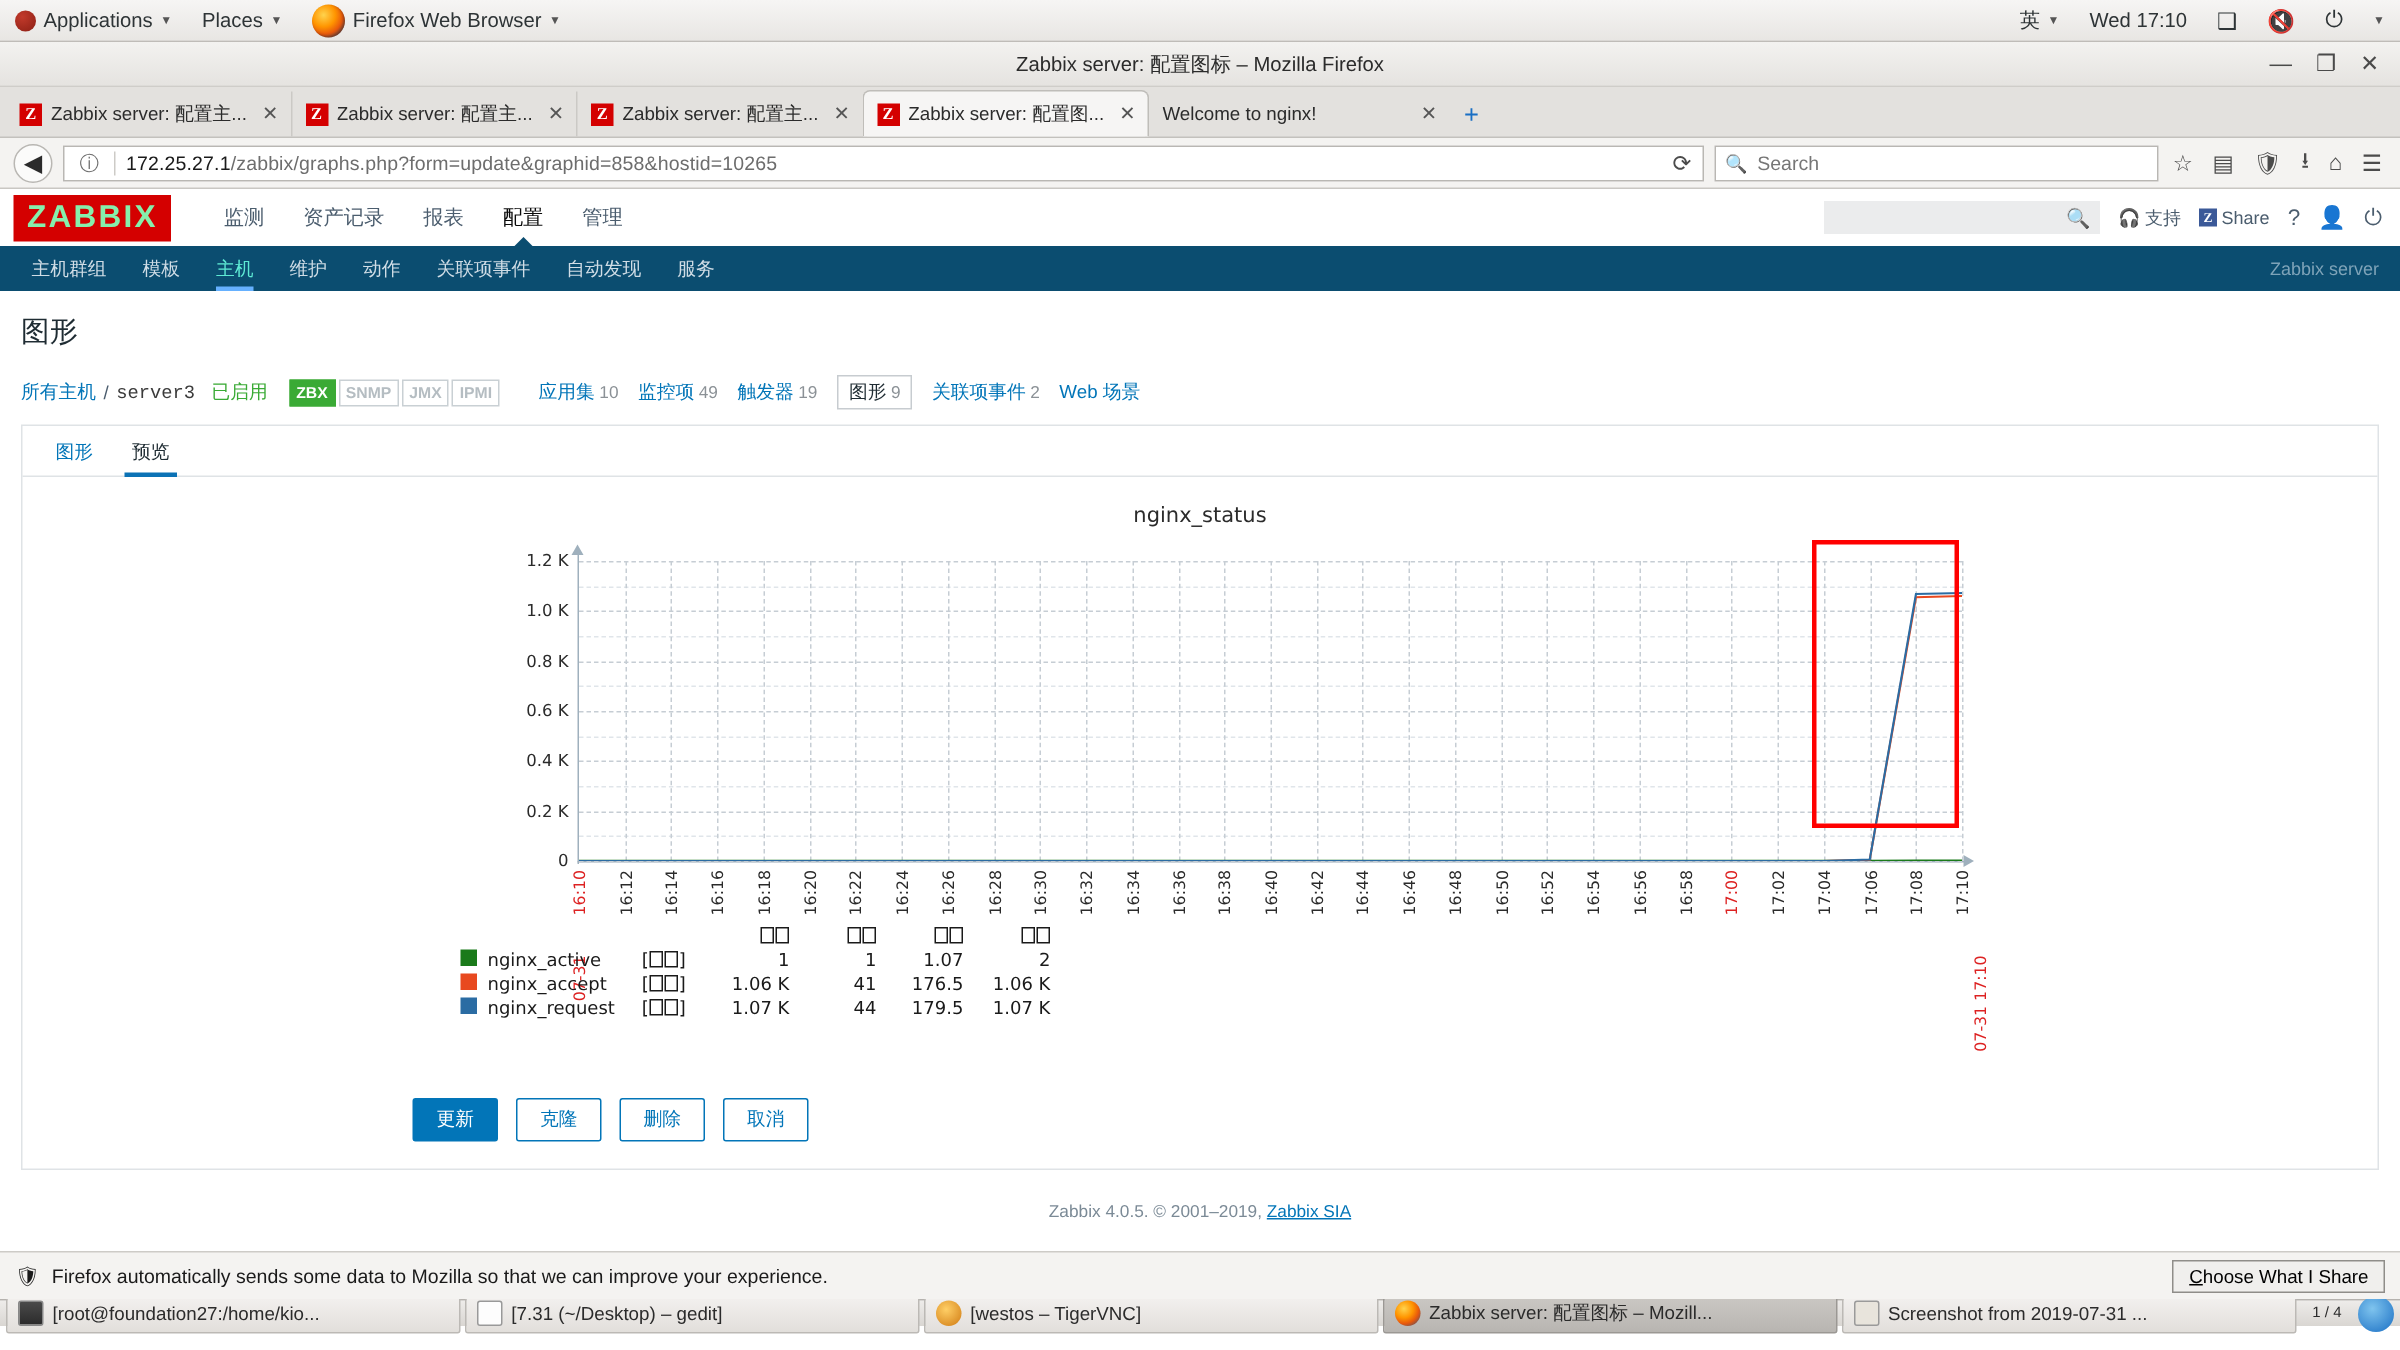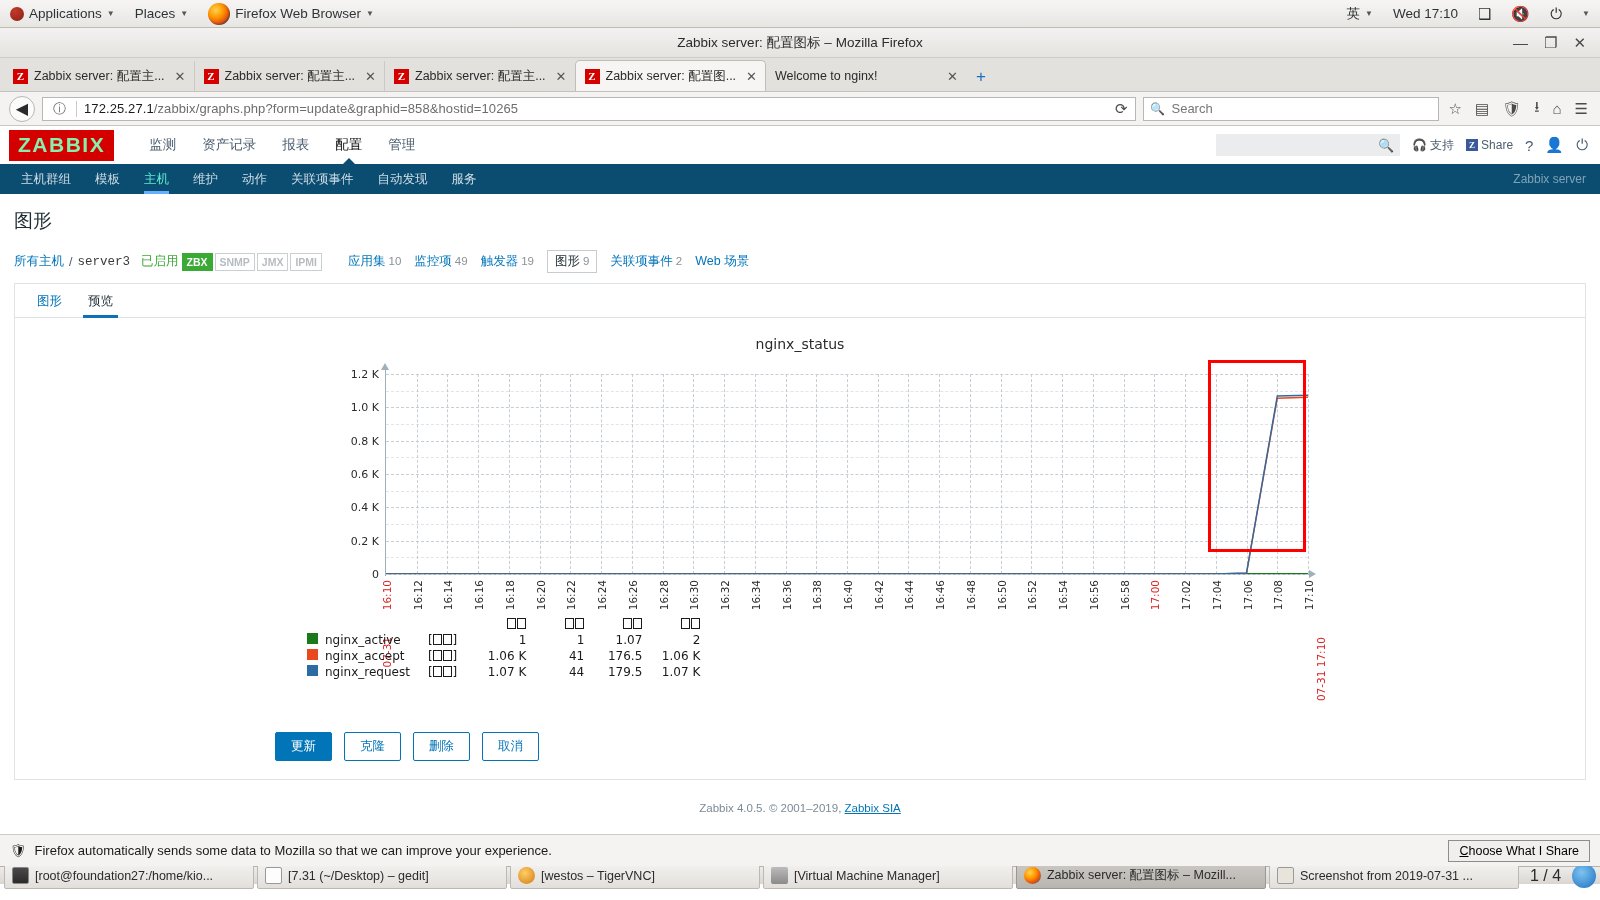--- a/index.html
+++ b/index.html
@@ -112,21 +112,21 @@
   .subnav-item.active::after { content:''; position:absolute; bottom:0; left:12px; right:12px; height:3px; background:#66b1ff; }
   #server-name { position: absolute; right: 14px; font-size: 12px; color: #7ea3b8; }
 
   #page-title-row { padding: 14px 14px 10px 14px; }
   #page-title { font-size: 19px; color: #1f2c33; font-weight: normal; }
 
   #breadcrumb { display: flex; align-items: center; gap: 0; padding: 6px 14px 10px 14px; font-size: 12.5px; }
   .bc-link { color: #0275b8; margin-right: 5px; }
   .bc-sep { color: #4b5d6e; margin-right: 5px; }
   .bc-plain { color: #3b3b3b; margin-right: 11px; font-family: Liberation Mono, monospace; }
-  .bc-status { color: #3aaa35; margin-right: 3px; }
+  .bc-status { color: #3aaa35; margin-right: 14px; }
   .proto { font-size: 10.5px; font-weight: bold; padding: 2px 4px; margin-right: 2px; border: 1px solid #c9d0d4; color: #b5bdc2; background: #fff; }
   .proto.on { background: #3aaa35; color: #fff; border-color: #3aaa35; }
   .bc-count { color: #8b9196; font-size: 11.5px; margin-left: 3px; }
   .bc-group { margin-right: 13px; display: flex; align-items: baseline; }
   .bc-current { border: 1px solid #c7ccd0; padding: 2px 7px; color: #1f2c33; margin-right: 13px; display: flex; align-items: baseline; }
 
   #content-card { margin: 0 14px 0 14px; background: #fff; border: 1px solid #dfe3e6; flex: none; }
   #form-tabs { display: flex; border-bottom: 1px solid #dfe3e6; padding: 0 9px; }
   .ftab { padding: 9px 13px 7px 13px; font-size: 12.5px; color: #0275b8; position: relative; }
   .ftab.active { color: #1f2c33; }
@@ -184,21 +184,21 @@
     border-top: 1px solid #b5b2ae; display: flex; align-items: center; gap: 3px; padding: 0 4px;
     font-size: 12.5px; color: #2b2b2b;
   }
   .task {
     flex: 1 1 0; min-width: 0; height: 26px; display: flex; align-items: center; gap: 6px;
     padding: 0 7px; background: linear-gradient(#f3f1ef,#e2dfdb); border: 1px solid #bcb9b5; border-radius: 2px;
   }
   .task.active { background: linear-gradient(#cbc8c4,#b8b5b1); border-color: #9b9894; }
   .task-label { white-space: nowrap; overflow: hidden; text-overflow: ellipsis; }
   .tsk-icon { width: 17px; height: 17px; flex: none; border-radius: 2px; }
-  #ws-indicator { font-size: 16px; padding: 0 8px; color: #2b2b2b; white-space: nowrap; }
+  #ws-indicator { font-size: 10px; padding: 0 8px; color: #2b2b2b; white-space: nowrap; }
   #tray-end { width: 24px; height: 24px; border-radius: 50%; background: radial-gradient(circle at 40% 35%, #7fc4ee, #1a6fc4); flex: none; }
 </style>
 </head>
 <body>
 
 <div id="gnome-panel">
   <div class="panel-item">
     <span style="width:14px;height:14px;border-radius:50%;background:radial-gradient(circle at 35% 30%,#c23a2b,#8b1f14);display:inline-block;"></span>
     <span>Applications</span>
     <span class="caret">▼</span>
@@ -563,24 +563,20 @@
     <span class="task-label">[root@foundation27:/home/kio...</span>
   </div>
   <div class="task">
     <span class="tsk-icon" style="background:#fdfdfd;border:1px solid #999;"></span>
     <span class="task-label">[7.31 (~/Desktop) – gedit]</span>
   </div>
   <div class="task">
     <span class="tsk-icon" style="background:radial-gradient(circle at 40% 35%,#ffcf66,#d07a12);border-radius:50%;"></span>
     <span class="task-label">[westos – TigerVNC]</span>
   </div>
-  <div class="task">
-    <span class="tsk-icon" style="background:linear-gradient(#bcbcbc,#8a8a8a);"></span>
-    <span class="task-label">[Virtual Machine Manager]</span>
-  </div>
   <div class="task active">
     <span class="tsk-icon" style="border-radius:50%;background:radial-gradient(circle at 35% 32%,#ffd34d 0%,#ff9500 38%,#e8590c 62%,#1a4a8a 100%);"></span>
     <span class="task-label">Zabbix server: 配置图标 – Mozill...</span>
   </div>
   <div class="task">
     <span class="tsk-icon" style="background:#e8e4dc;border:1px solid #9a9a9a;"></span>
     <span class="task-label">Screenshot from 2019-07-31 ...</span>
   </div>
   <div id="ws-indicator">1 / 4</div>
   <div id="tray-end"></div>

